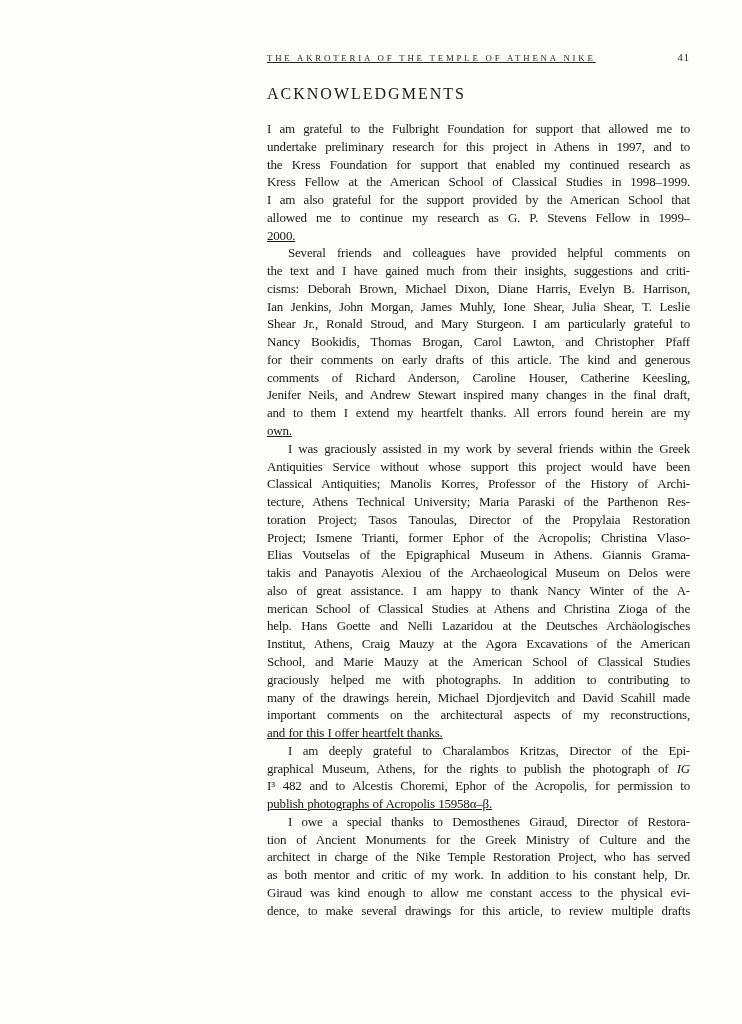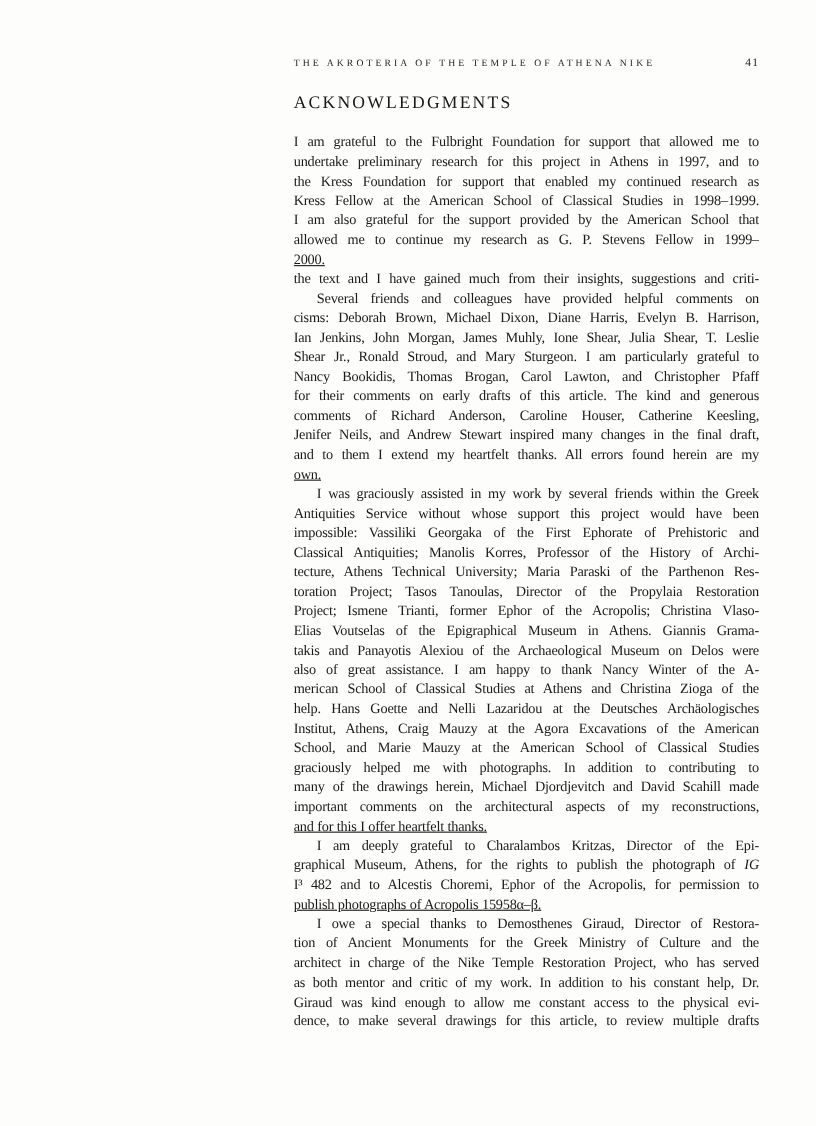--- a/index.html
+++ b/index.html
@@ -21,20 +21,21 @@
     display: flex;
     justify-content: space-between;
     align-items: baseline;
   }
   .running-head {
     font-size: 8.8px;
     letter-spacing: 2.8px;
     font-weight: normal;
     color: #262422;
     white-space: nowrap;
+    text-decoration: underline;
   }
   .page-number {
     font-size: 10.5px;
     letter-spacing: 1px;
     color: #262422;
   }
   .section-heading {
     position: absolute;
     left: 267px;
     top: 85px;
@@ -80,36 +81,35 @@
       <div>
         <div class="line">I am grateful to the Fulbright Foundation for support that allowed me to</div>
         <div class="line">undertake preliminary research for this project in Athens in 1997, and to</div>
         <div class="line">the Kress Foundation for support that enabled my continued research as</div>
         <div class="line">Kress Fellow at the American School of Classical Studies in 1998–1999.</div>
         <div class="line">I am also grateful for the support provided by the American School that</div>
         <div class="line">allowed me to continue my research as G. P. Stevens Fellow in 1999–</div>
         <div class="line par-end">2000.</div>
       </div>
       <div>
+        <div class="line indent">Several friends and colleagues have provided helpful comments on</div>
         <div class="line">the text and I have gained much from their insights, suggestions and criti-</div>
-        <div class="line indent">Several friends and colleagues have provided helpful comments on</div>
         <div class="line">cisms: Deborah Brown, Michael Dixon, Diane Harris, Evelyn B. Harrison,</div>
         <div class="line">Ian Jenkins, John Morgan, James Muhly, Ione Shear, Julia Shear, T. Leslie</div>
         <div class="line">Shear Jr., Ronald Stroud, and Mary Sturgeon. I am particularly grateful to</div>
         <div class="line">Nancy Bookidis, Thomas Brogan, Carol Lawton, and Christopher Pfaff</div>
         <div class="line">for their comments on early drafts of this article. The kind and generous</div>
         <div class="line">comments of Richard Anderson, Caroline Houser, Catherine Keesling,</div>
         <div class="line">Jenifer Neils, and Andrew Stewart inspired many changes in the final draft,</div>
         <div class="line">and to them I extend my heartfelt thanks. All errors found herein are my</div>
         <div class="line par-end">own.</div>
       </div>
       <div>
         <div class="line indent">I was graciously assisted in my work by several friends within the Greek</div>
         <div class="line">Antiquities Service without whose support this project would have been</div>
-        <div class="line">impossible: Vassiliki Georgaka of the First Ephorate of Prehistoric and</div>
         <div class="line">Classical Antiquities; Manolis Korres, Professor of the History of Archi-</div>
         <div class="line">tecture, Athens Technical University; Maria Paraski of the Parthenon Res-</div>
         <div class="line">toration Project; Tasos Tanoulas, Director of the Propylaia Restoration</div>
         <div class="line">Project; Ismene Trianti, former Ephor of the Acropolis; Christina Vlaso-</div>
         <div class="line">Elias Voutselas of the Epigraphical Museum in Athens. Giannis Grama-</div>
         <div class="line">takis and Panayotis Alexiou of the Archaeological Museum on Delos were</div>
         <div class="line">also of great assistance. I am happy to thank Nancy Winter of the A-</div>
         <div class="line">merican School of Classical Studies at Athens and Christina Zioga of the</div>
         <div class="line">help. Hans Goette and Nelli Lazaridou at the Deutsches Archäologisches</div>
         <div class="line">Institut, Athens, Craig Mauzy at the Agora Excavations of the American</div>

